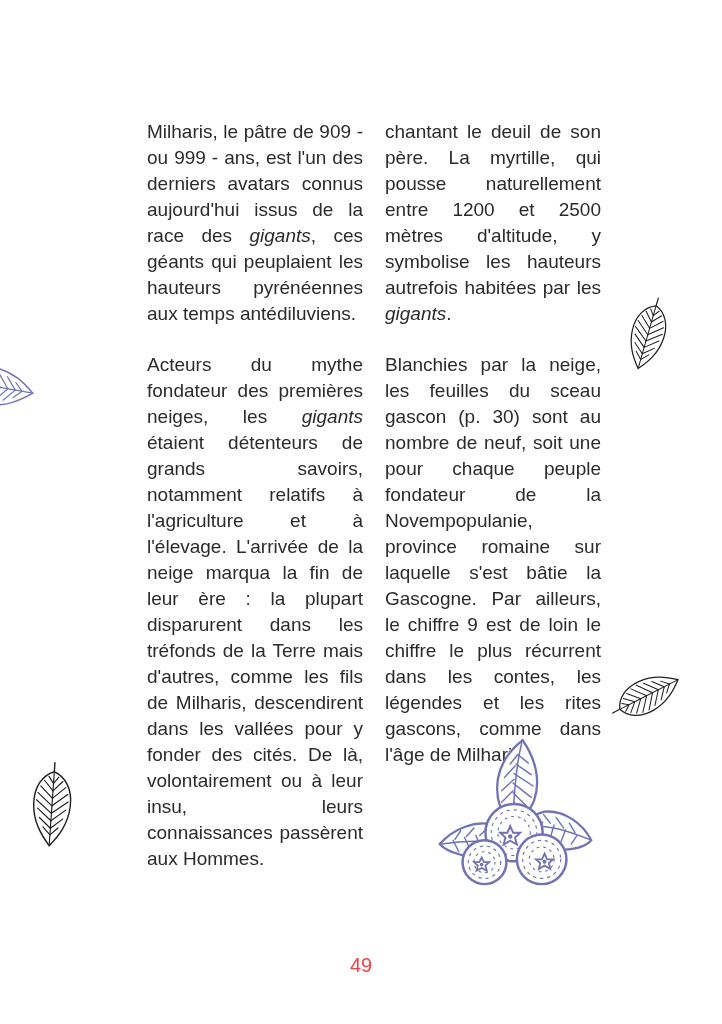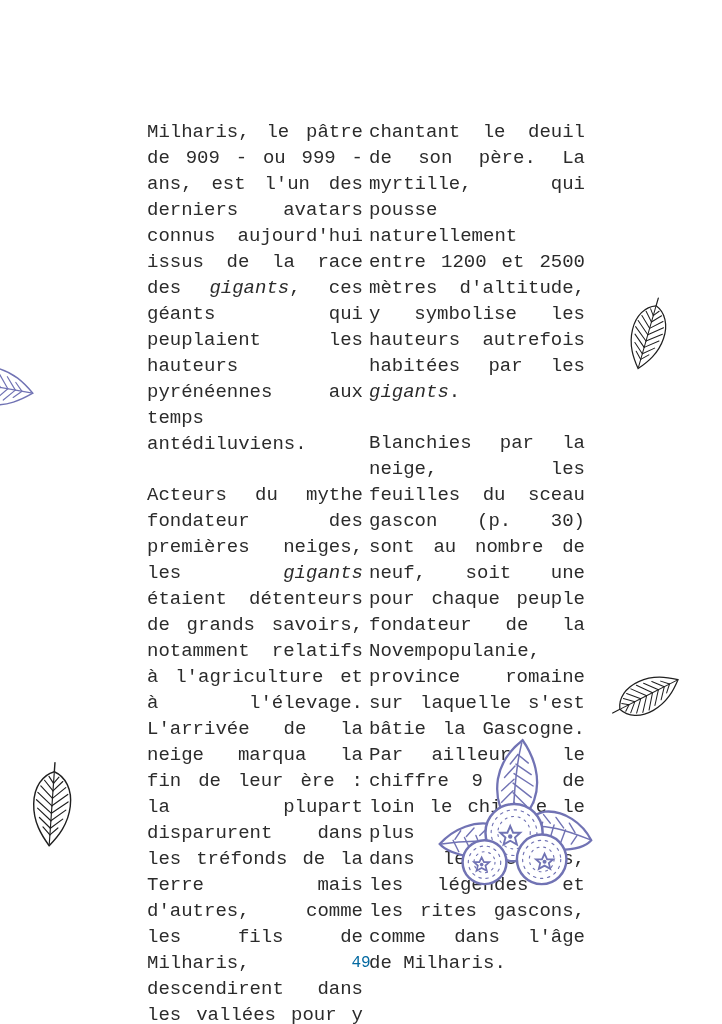--- a/index.html
+++ b/index.html
@@ -1,43 +1,43 @@
 <!DOCTYPE html>
 <html><head>
 <meta charset="utf-8">
 <style>
   html,body{margin:0;padding:0;background:#ffffff;}
   .page{
     position:relative;
     width:722px;height:1024px;
     background:#ffffff;
     overflow:hidden;
-    font-family:Liberation Mono, monospace;
+    font-family:Liberation Sans, sans-serif;
     color:#2b2b2b;
   }
   .col{
     position:absolute;
     width:216px;
     top:119px;
     font-size:19px;
     line-height:26px;
     text-align:justify;
   }
   .col p{margin:0 0 25px 0;}
   .col p:last-child{margin-bottom:0;}
   .col em{font-style:italic;}
   .col sup{font-size:0.62em;line-height:0;vertical-align:super;}
   .col-left{left:147px;}
-  .col-right{left:369px;}
+  .col-right{left:385px;}
   .pageno{
     position:absolute;
     left:0;right:0;top:954px;
     text-align:center;
-    font-size:16px;
-    color:#0369a1;
+    font-size:20px;
+    color:#ef4444;
   }
   .deco{position:absolute;pointer-events:none;}
   .deco svg{display:block;width:100%;height:100%;}
   .leaf-a{left:626px;top:293px;width:44px;height:82px;transform:rotate(196deg);color:#202020;}
   .leaf-b{left:624px;top:655px;width:44px;height:82px;transform:rotate(63deg);color:#202020;}
   .leaf-c{left:27px;top:761px;width:50px;height:88px;transform:rotate(184deg);color:#202020;}
   .leaf-d{left:-34px;top:342px;width:52px;height:88px;transform:rotate(100deg);color:#7173b4;}
   .blueberry{left:434px;top:737px;width:162px;height:158px;color:#7173b4;}
   .defs-holder{position:absolute;width:0;height:0;overflow:hidden;}
 </style>

